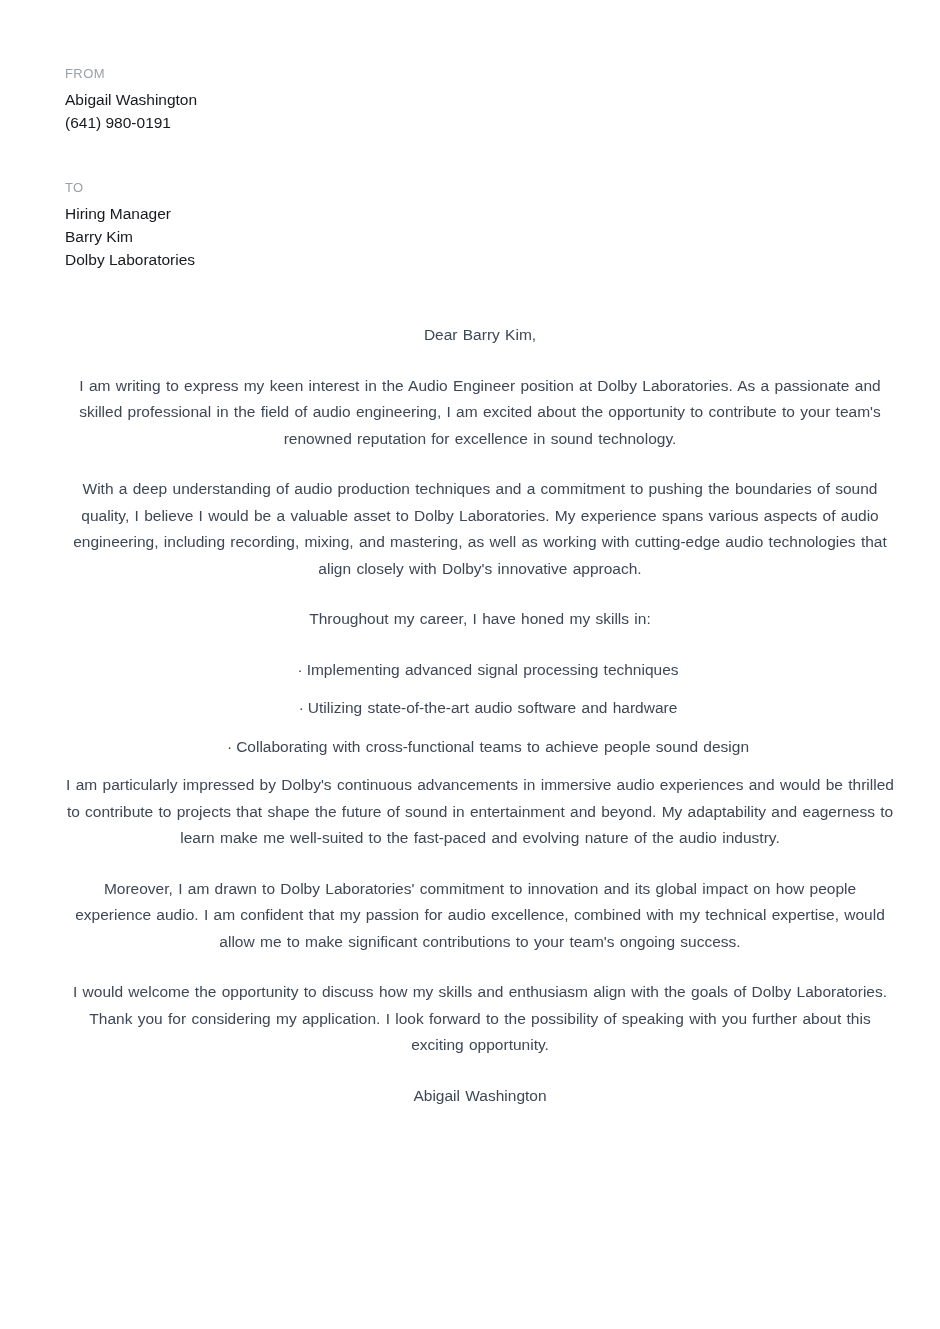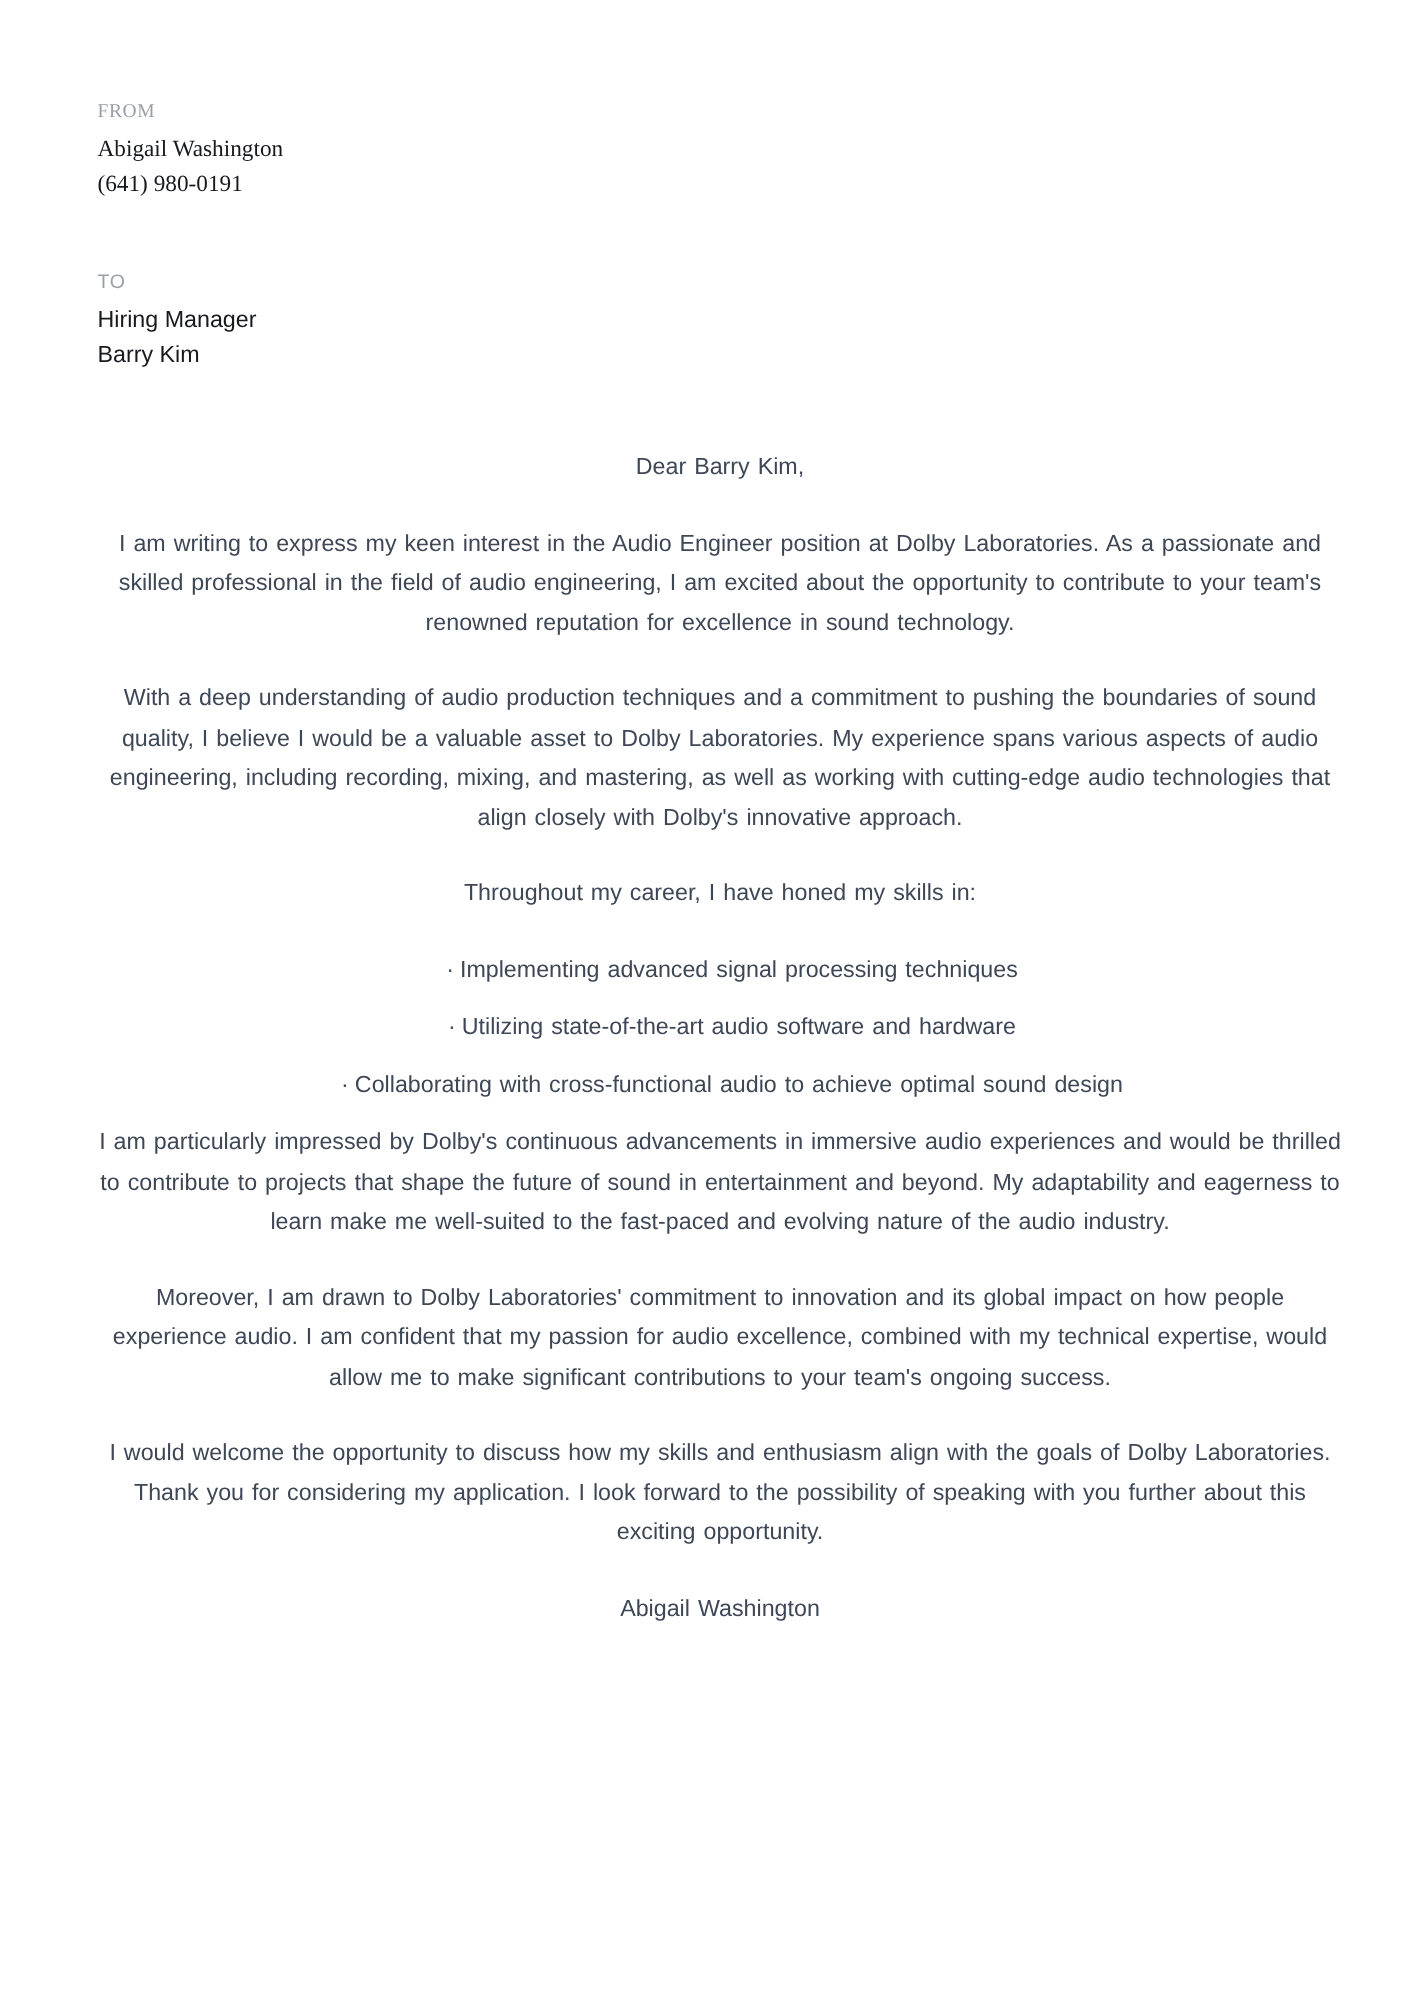--- a/index.html
+++ b/index.html
@@ -25,21 +25,21 @@
     letter-spacing: 0.4px;
     color: #9aa0a8;
     margin: 0 0 7px 0;
   }
   .addr-line {
     font-size: 15.5px;
     line-height: 23px;
     color: #17191d;
     margin: 0;
   }
-  .from-block { margin: 0 0 46px 0; font-family: Liberation Serif, serif; }
+  .from-block { margin: 0 0 46px 0; }
   .to-block   { margin: 0 0 51px 0; }
   .body-text {
     font-size: 15.5px;
     line-height: 26.5px;
     color: #3e4756;
     word-spacing: 1px;
     text-align: center;
   }
   .para {
     margin: 0 0 24px 0;
@@ -64,36 +64,37 @@
   <div class="from-block">
     <p class="addr-label">FROM</p>
     <p class="addr-line">Abigail Washington</p>
     <p class="addr-line">(641) 980-0191</p>
   </div>
 
   <div class="to-block">
     <p class="addr-label">TO</p>
     <p class="addr-line">Hiring Manager</p>
     <p class="addr-line">Barry Kim</p>
+    <p class="addr-line">Dolby Laboratories</p>
   </div>
 
   <div class="body-text">
 
     <p class="para">Dear Barry Kim,</p>
 
     <p class="para">I am writing to express my keen interest in the Audio Engineer position at Dolby Laboratories. As a passionate and skilled professional in the field of audio engineering, I am excited about the opportunity to contribute to your team's renowned reputation for excellence in sound technology.</p>
 
     <p class="para">With a deep understanding of audio production techniques and a commitment to pushing the boundaries of sound quality, I believe I would be a valuable asset to Dolby Laboratories. My experience spans various aspects of audio engineering, including recording, mixing, and mastering, as well as working with cutting-edge audio technologies that align closely with Dolby's innovative approach.</p>
 
     <p class="para">Throughout my career, I have honed my skills in:</p>
 
     <ul class="skills-list">
       <li class="skill-item"><span class="bullet-marker">·</span><span>Implementing advanced signal processing techniques</span></li>
       <li class="skill-item"><span class="bullet-marker">·</span><span>Utilizing state-of-the-art audio software and hardware</span></li>
-      <li class="skill-item"><span class="bullet-marker">·</span><span>Collaborating with cross-functional audio to achieve optimal sound design</span></li>
+      <li class="skill-item"><span class="bullet-marker">·</span><span>Collaborating with cross-functional teams to achieve people sound design</span></li>
     </ul>
 
     <p class="para">I am particularly impressed by Dolby's continuous advancements in immersive audio experiences and would be thrilled to contribute to projects that shape the future of sound in entertainment and beyond. My adaptability and eagerness to learn make me well-suited to the fast-paced and evolving nature of the audio industry.</p>
 
     <p class="para">Moreover, I am drawn to Dolby Laboratories' commitment to innovation and its global impact on how people experience audio. I am confident that my passion for audio excellence, combined with my technical expertise, would allow me to make significant contributions to your team's ongoing success.</p>
 
     <p class="para">I would welcome the opportunity to discuss how my skills and enthusiasm align with the goals of Dolby Laboratories. Thank you for considering my application. I look forward to the possibility of speaking with you further about this exciting opportunity.</p>
 
 
     <p class="signature">Abigail Washington</p>

